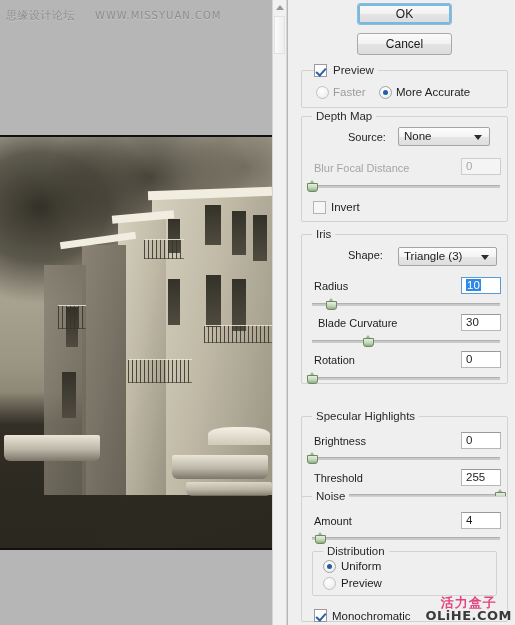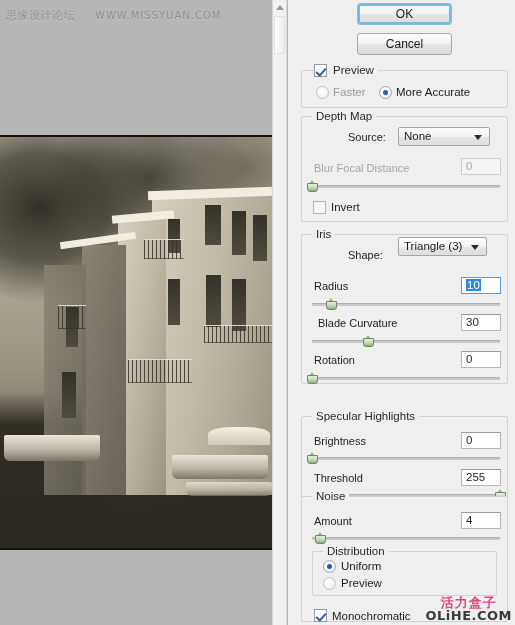--- a/index.html
+++ b/index.html
@@ -446,21 +446,21 @@
       </div>
 
       <div class="cb unchecked" style="left:11px;top:84px;"></div>
       <div class="inline-label" style="left:29px;top:84px;">Invert</div>
     </div>
 
     <div class="group" style="top:234px;height:150px;">
       <div class="legend">Iris</div>
 
       <div class="row-label" style="left:46px;top:14px;">Shape:</div>
-      <div class="combo" style="left:96px;top:2px;width:89px;">
+      <div class="combo" style="left:96px;top:12px;width:99px;">
         <span>Triangle (3)</span>
         <span class="caret"></span>
       </div>
 
       <div class="row-label" style="left:12px;top:45px;">Radius</div>
       <div class="num-field selected" style="left:159px;top:42px;"><span>10</span></div>
       <div class="slider" style="left:10px;top:63px;width:188px;">
         <div class="track"></div>
         <div class="knob" id="knob-radius" style="left: 10%;">
             <b></b>

